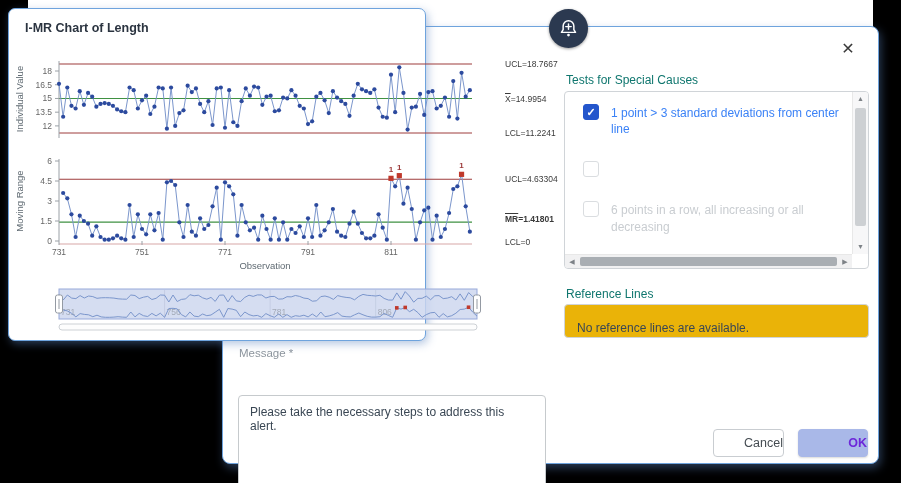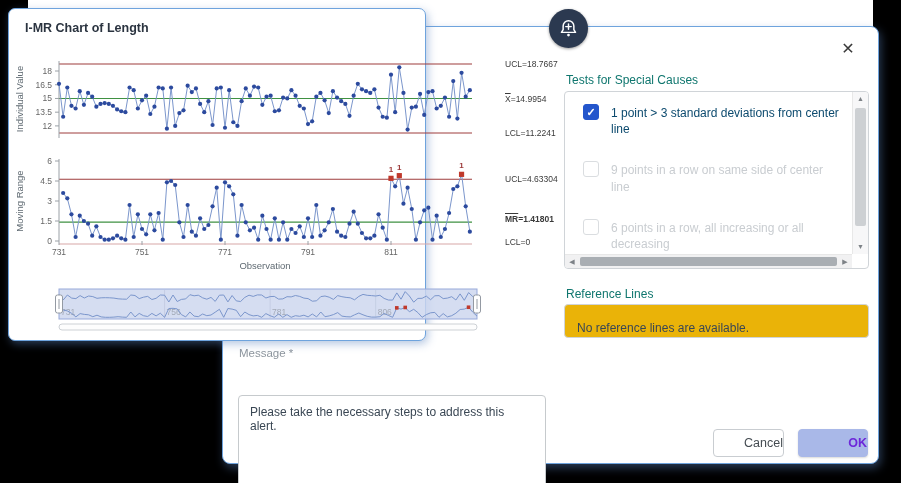--- a/index.html
+++ b/index.html
@@ -19,21 +19,21 @@
   .tests-label { left:343px; top:46px; }
   .listbox { position:absolute; left:341px; top:64px; width:305px; height:178px;
              background:#fff; border:1px solid #d0d4d8; border-radius:4px; overflow:hidden; }
   .list-content { position:absolute; left:0; top:0; right:16px; bottom:14px; overflow:hidden; }
   .test-item { display:flex; align-items:flex-start; padding:12px 10px 12px 18px; gap:12px; }
   .checkbox { width:16px; height:16px; border:1.5px solid #b9bec4; border-radius:3px;
               background:#fff; flex:0 0 16px; text-align:center; line-height:14px;
               font-size:11px; color:#fff; font-weight:bold; }
   .checkbox.checked { background:#2456cc; border-color:#2456cc; }
   .test-item.disabled .checkbox { border-color:#dadde0; }
-  .test-label { font-size:12px; color:#0c4a6e; line-height:1.35; padding-top:1px; }
+  .test-label { font-size:12px; color:#3b82f6; line-height:1.35; padding-top:1px; }
   .test-item.disabled .test-label { color:#c9cdd1; }
   .vscroll { position:absolute; top:0; right:0; bottom:14px; width:16px;
              background:#f7f7f8; border-left:1px solid #e8e8e8; }
   .vscroll .arr { position:absolute; left:0; width:15px; height:14px; text-align:center;
                   font-size:7px; color:#7d8287; line-height:14px; cursor:pointer; }
   .arr-up { top:0; } .arr-down { bottom:0; }
   .thumb-v { position:absolute; left:2px; top:16px; width:11px; height:118px;
              background:#cdd0d3; border-radius:2px; cursor:pointer; }
   .hscroll { position:absolute; left:0; right:16px; bottom:0; height:14px;
              background:#f1f1f2; border-top:1px solid #e8e8e8; }
@@ -82,21 +82,20 @@
     <div class="section-label tests-label">Tests for Special Causes</div>
 
     <div class="listbox">
       <div class="list-content">
           <div class="test-item">
             <div class="checkbox checked">✓</div>
             <div class="test-label">1 point &gt; 3 standard deviations from center line</div>
           </div>
           <div class="test-item disabled">
             <div class="checkbox"></div>
-            <div class="test-label">9 points in a row on same side of center line</div>
           </div>
           <div class="test-item disabled">
             <div class="checkbox"></div>
             <div class="test-label">6 points in a row, all increasing or all decreasing</div>
           </div>
         </div>
       <div class="vscroll">
         <div class="arr arr-up">▲</div>
         <div class="thumb-v"></div>
         <div class="arr arr-down">▼</div>

